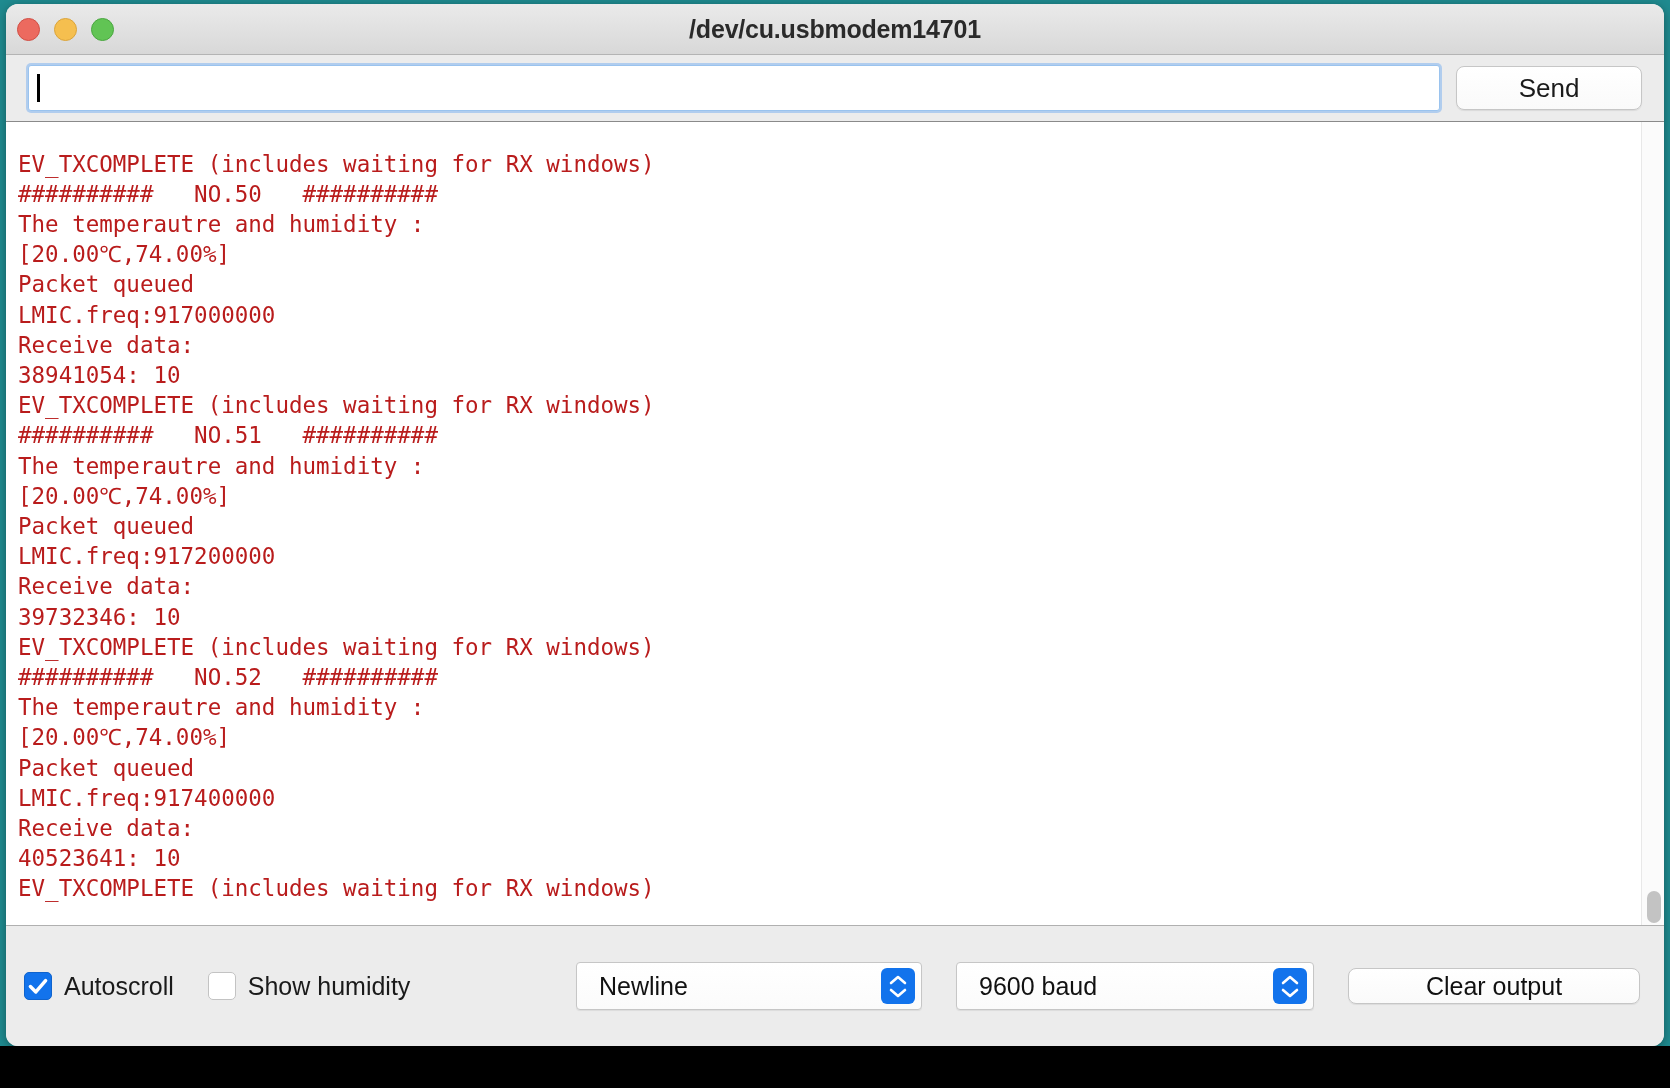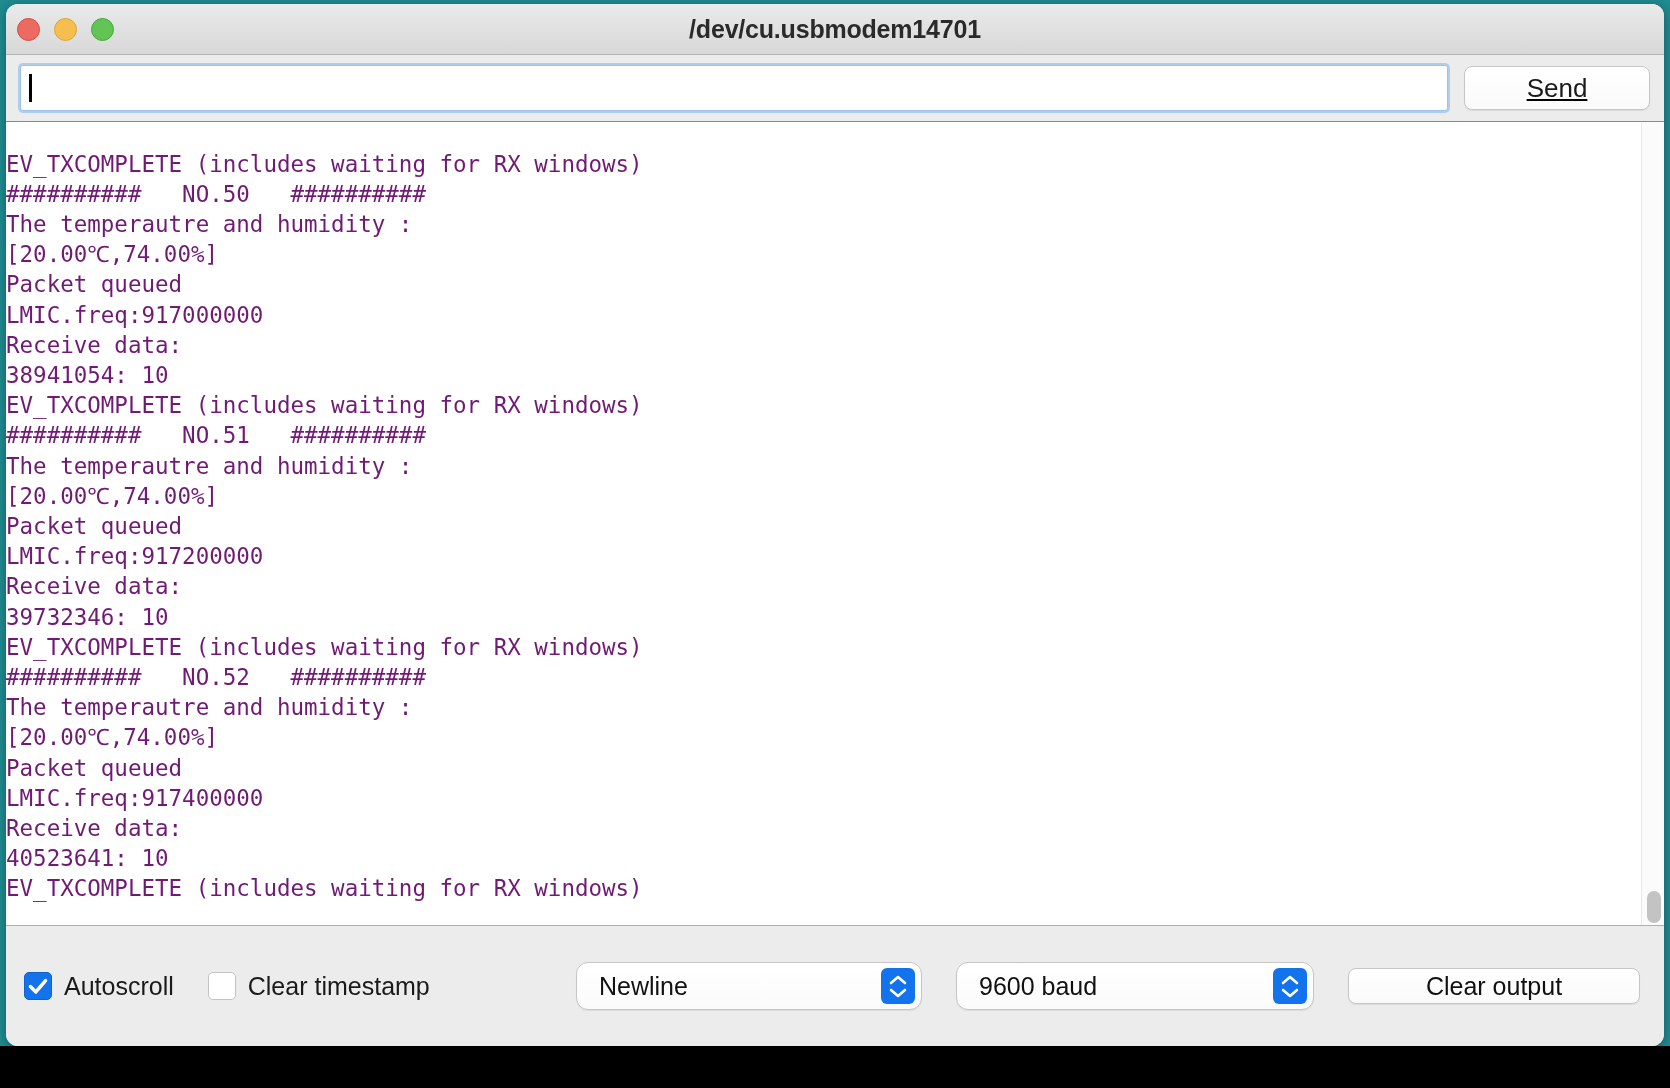--- a/index.html
+++ b/index.html
@@ -76,23 +76,22 @@
     color: #2a2a2a;
     letter-spacing: -0.2px;
   }
 
   
   #send-row {
     flex: 0 0 66px;
     background: #ececec;
     display: flex;
     align-items: center;
-    padding: 0 14px;
+    padding: 0 22px;
     gap: 16px;
-    text-decoration: underline;
   }
   #send-input-wrap {
     flex: 1 1 auto;
     height: 44px;
     background: #ffffff;
     border: 1px solid #9ac3ee;
     border-radius: 3px;
     box-shadow: 0 0 0 2px rgba(130,180,240,0.55);
     display: flex;
     align-items: center;
@@ -139,25 +138,25 @@
     background: #ffffff;
     border-top: 1px solid #8a8a8a;
     border-bottom: 1px solid #b0b0b0;
     overflow: hidden;
   }
   #console-output {
     position: absolute;
     left: 0; top: 0;
     right: 30px;
     bottom: 0;
-    padding: 4px 0 0 0;
+    padding: 4px 0 0 12px;
     font-family: "DejaVu Sans Mono", "Liberation Mono", monospace;
     font-size: 22.5px;
     line-height: 30.2px;
-    color: #701a75;
+    color: #b91c1c;
     white-space: pre;
     overflow: hidden;
   }
   #console-scrollbar {
     position: absolute;
     right: 0;
     top: 0;
     bottom: 0;
     width: 22px;
     background: #fbfbfb;
@@ -212,21 +211,21 @@
     font-size: 25px;
     color: #1a1a1a;
   }
   #toolbar-spacer { flex: 1 1 auto; }
 
   .select {
     position: relative;
     height: 46px;
     background: linear-gradient(to bottom, #ffffff 0%, #fbfbfb 100%);
     border: 1px solid #c6c6c6;
-    border-radius: 12px;
+    border-radius: 4px;
     display: flex;
     align-items: center;
     box-shadow: 0 1px 1px rgba(0,0,0,0.07);
     margin-right: 34px;
     padding-left: 22px;
     padding-right: 54px;
     cursor: default;
   }
   #line-ending-select { width: 268px; }
   #baud-select { width: 280px; }
@@ -326,21 +325,21 @@
       <span class="checkbox on">
         <svg class="tick" viewBox="0 0 24 24">
           <path d="M5 12.5 L10 17.5 L19 7" fill="none" stroke="#ffffff" stroke-width="3.2" stroke-linecap="round" stroke-linejoin="round"></path>
         </svg>
       </span>
       <span class="checkbox-label">Autoscroll</span>
     </div>
 
     <div class="checkbox-group">
       <span class="checkbox off"></span>
-      <span class="checkbox-label">Clear timestamp</span>
+      <span class="checkbox-label">Show humidity</span>
     </div>
 
     <div id="toolbar-spacer"></div>
 
     <div class="select" id="line-ending-select">
       <span class="select-value">Newline</span>
       <span class="stepper">
         <svg width="18" height="10" viewBox="0 0 18 10">
           <path d="M2 8 L9 2 L16 8" fill="none" stroke="#ffffff" stroke-width="2.6" stroke-linecap="round" stroke-linejoin="round"></path>
         </svg>

